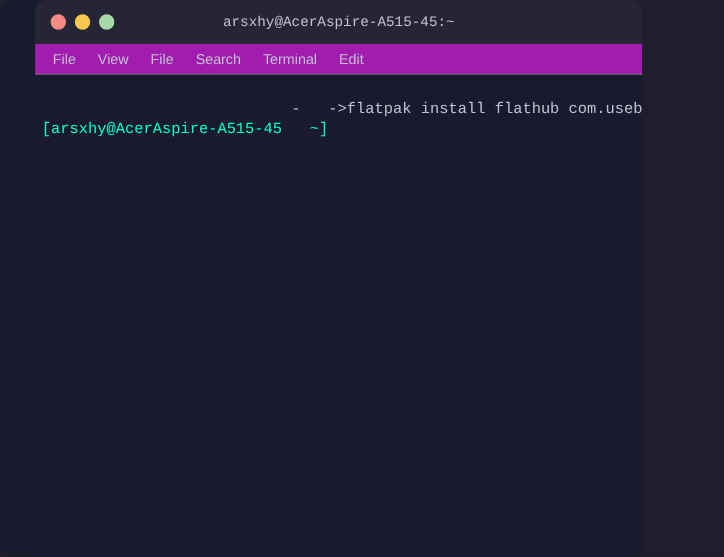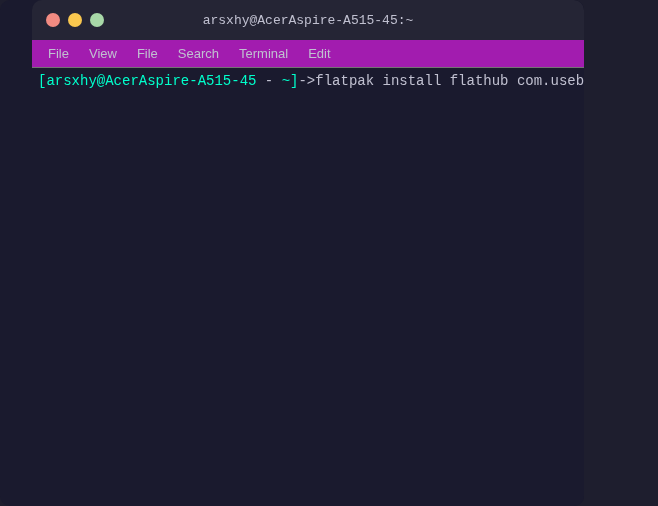--- a/index.html
+++ b/index.html
@@ -103,20 +103,21 @@
 
     .terminal-line {
       display: flex;
       align-items: center;
       white-space: pre;
       line-height: 1.4;
     }
 
     .prompt-user {
       color: #00ffcc;
+      margin-top: 37px;
     }
 
     .prompt-separator {
       color: #c0c0d0;
     }
 
     .prompt-arrow {
       color: #c0c0d0;
     }
 

